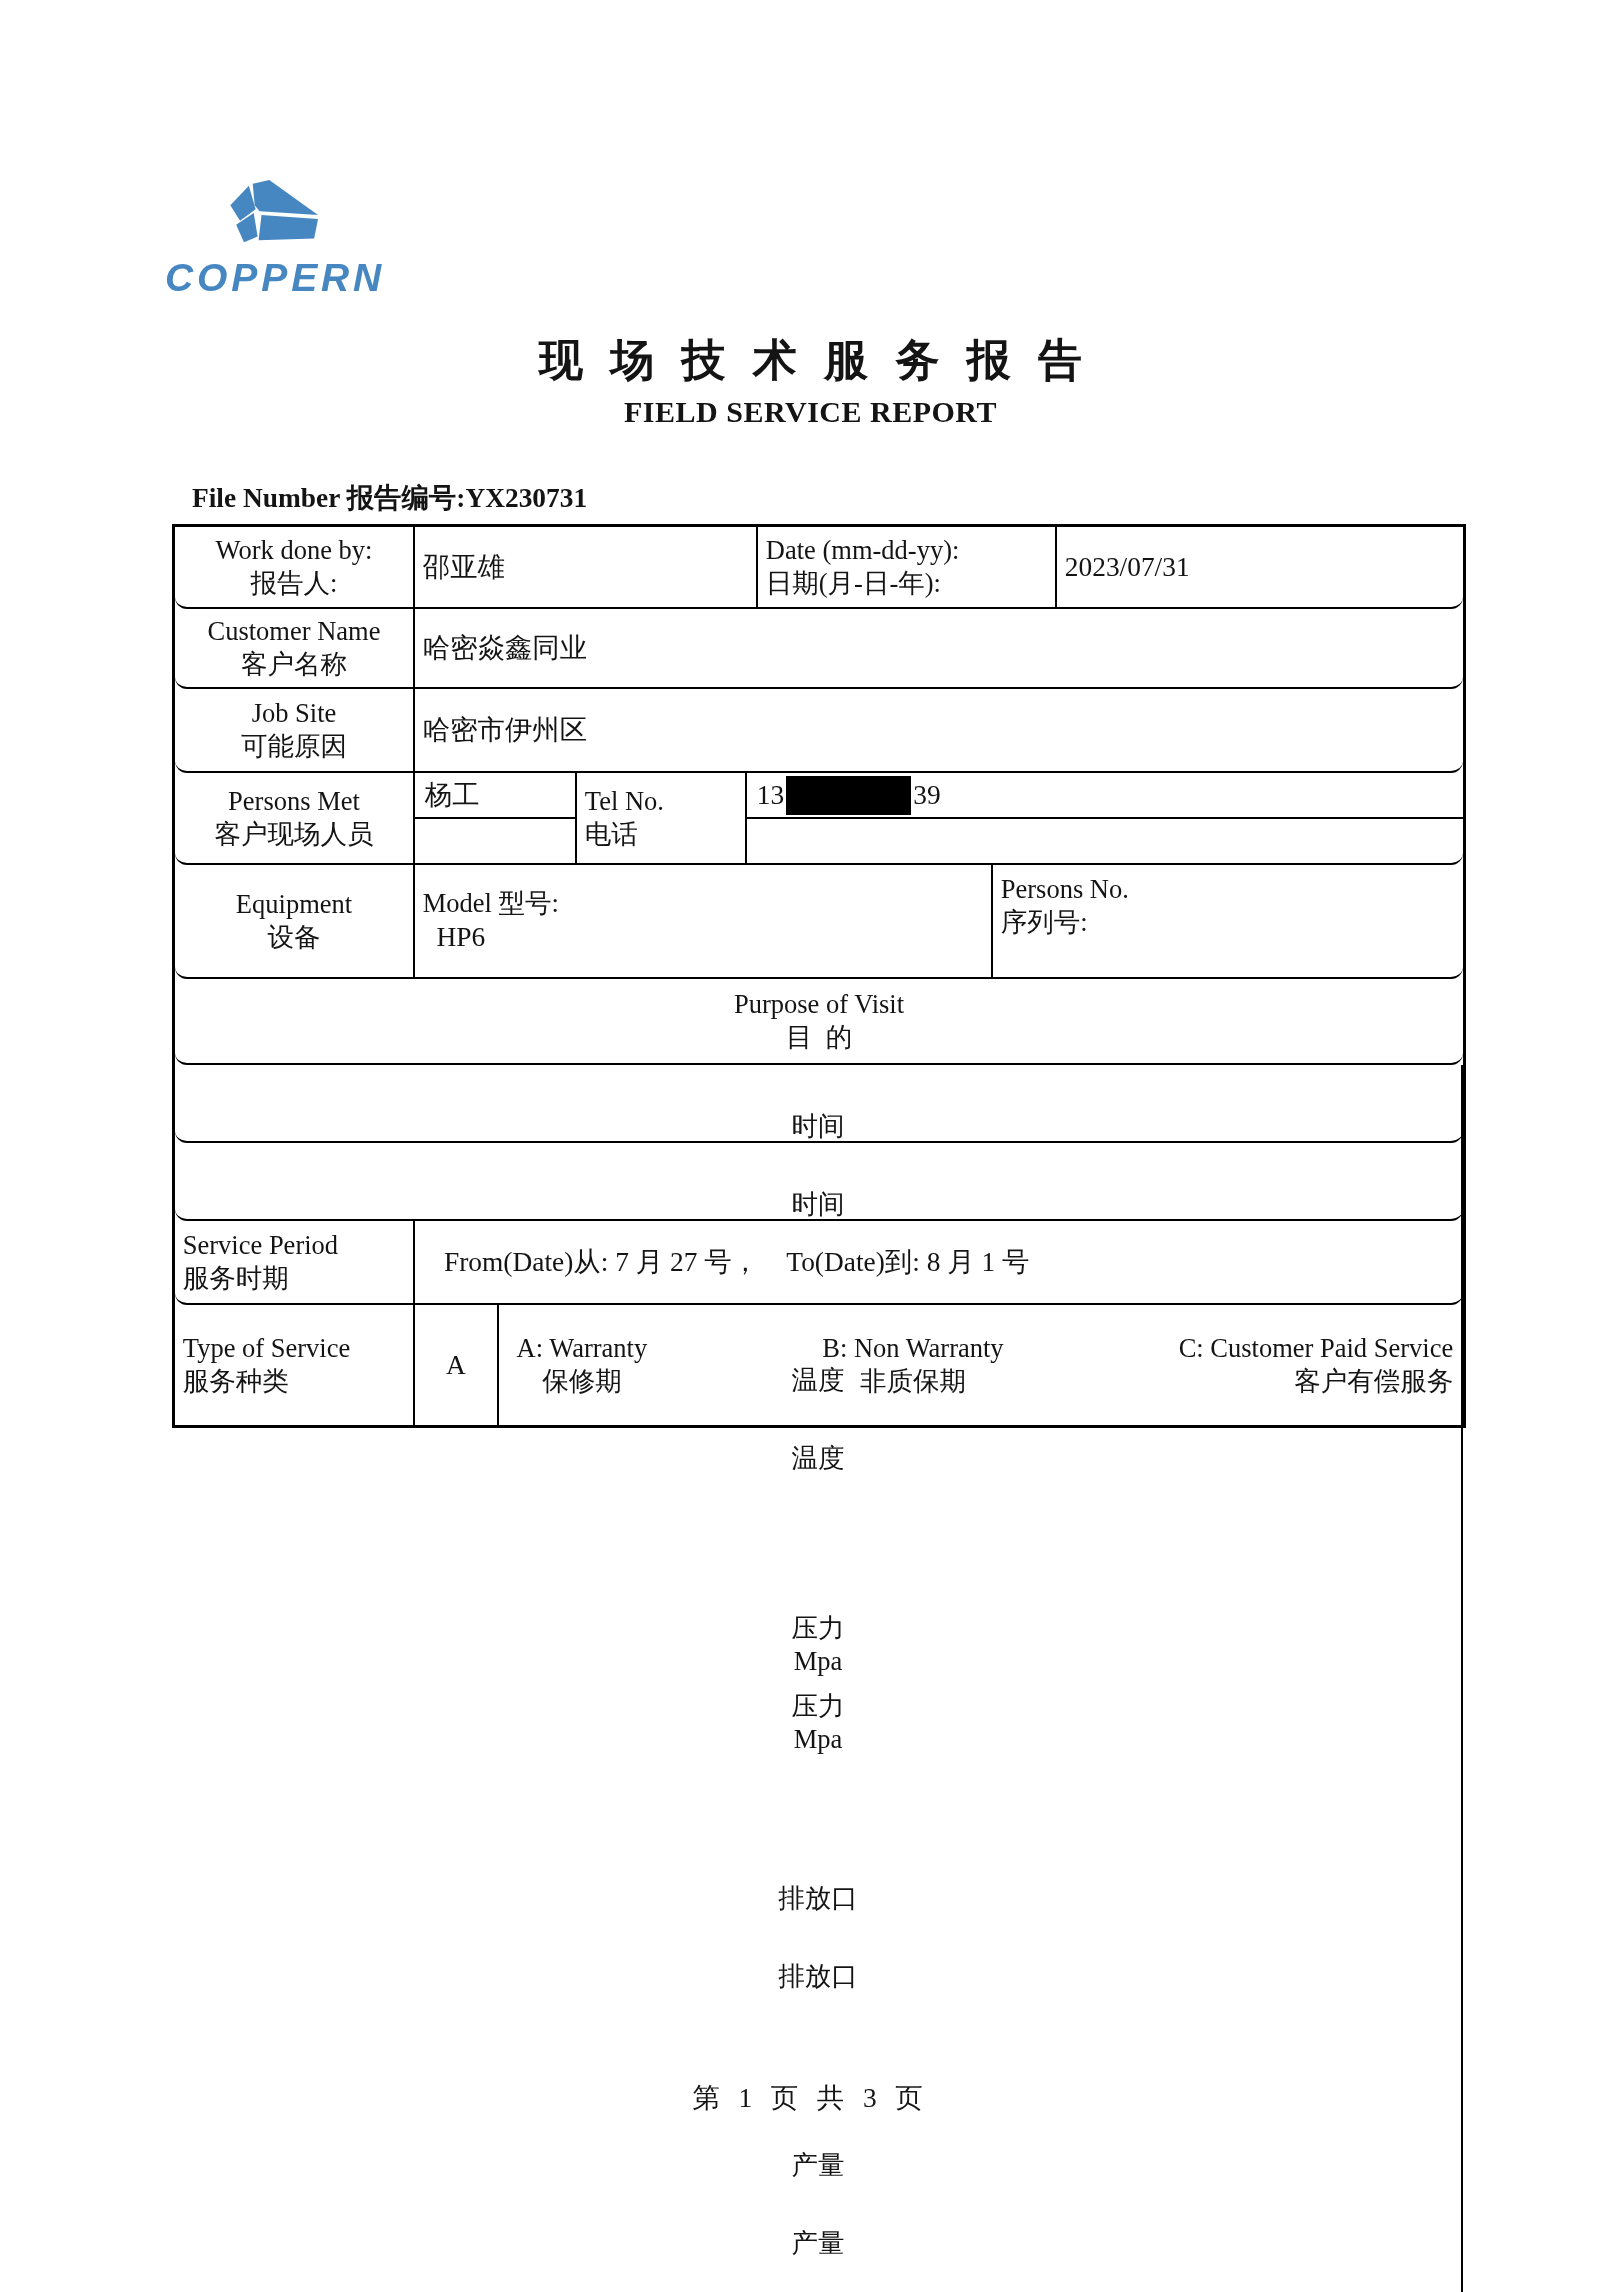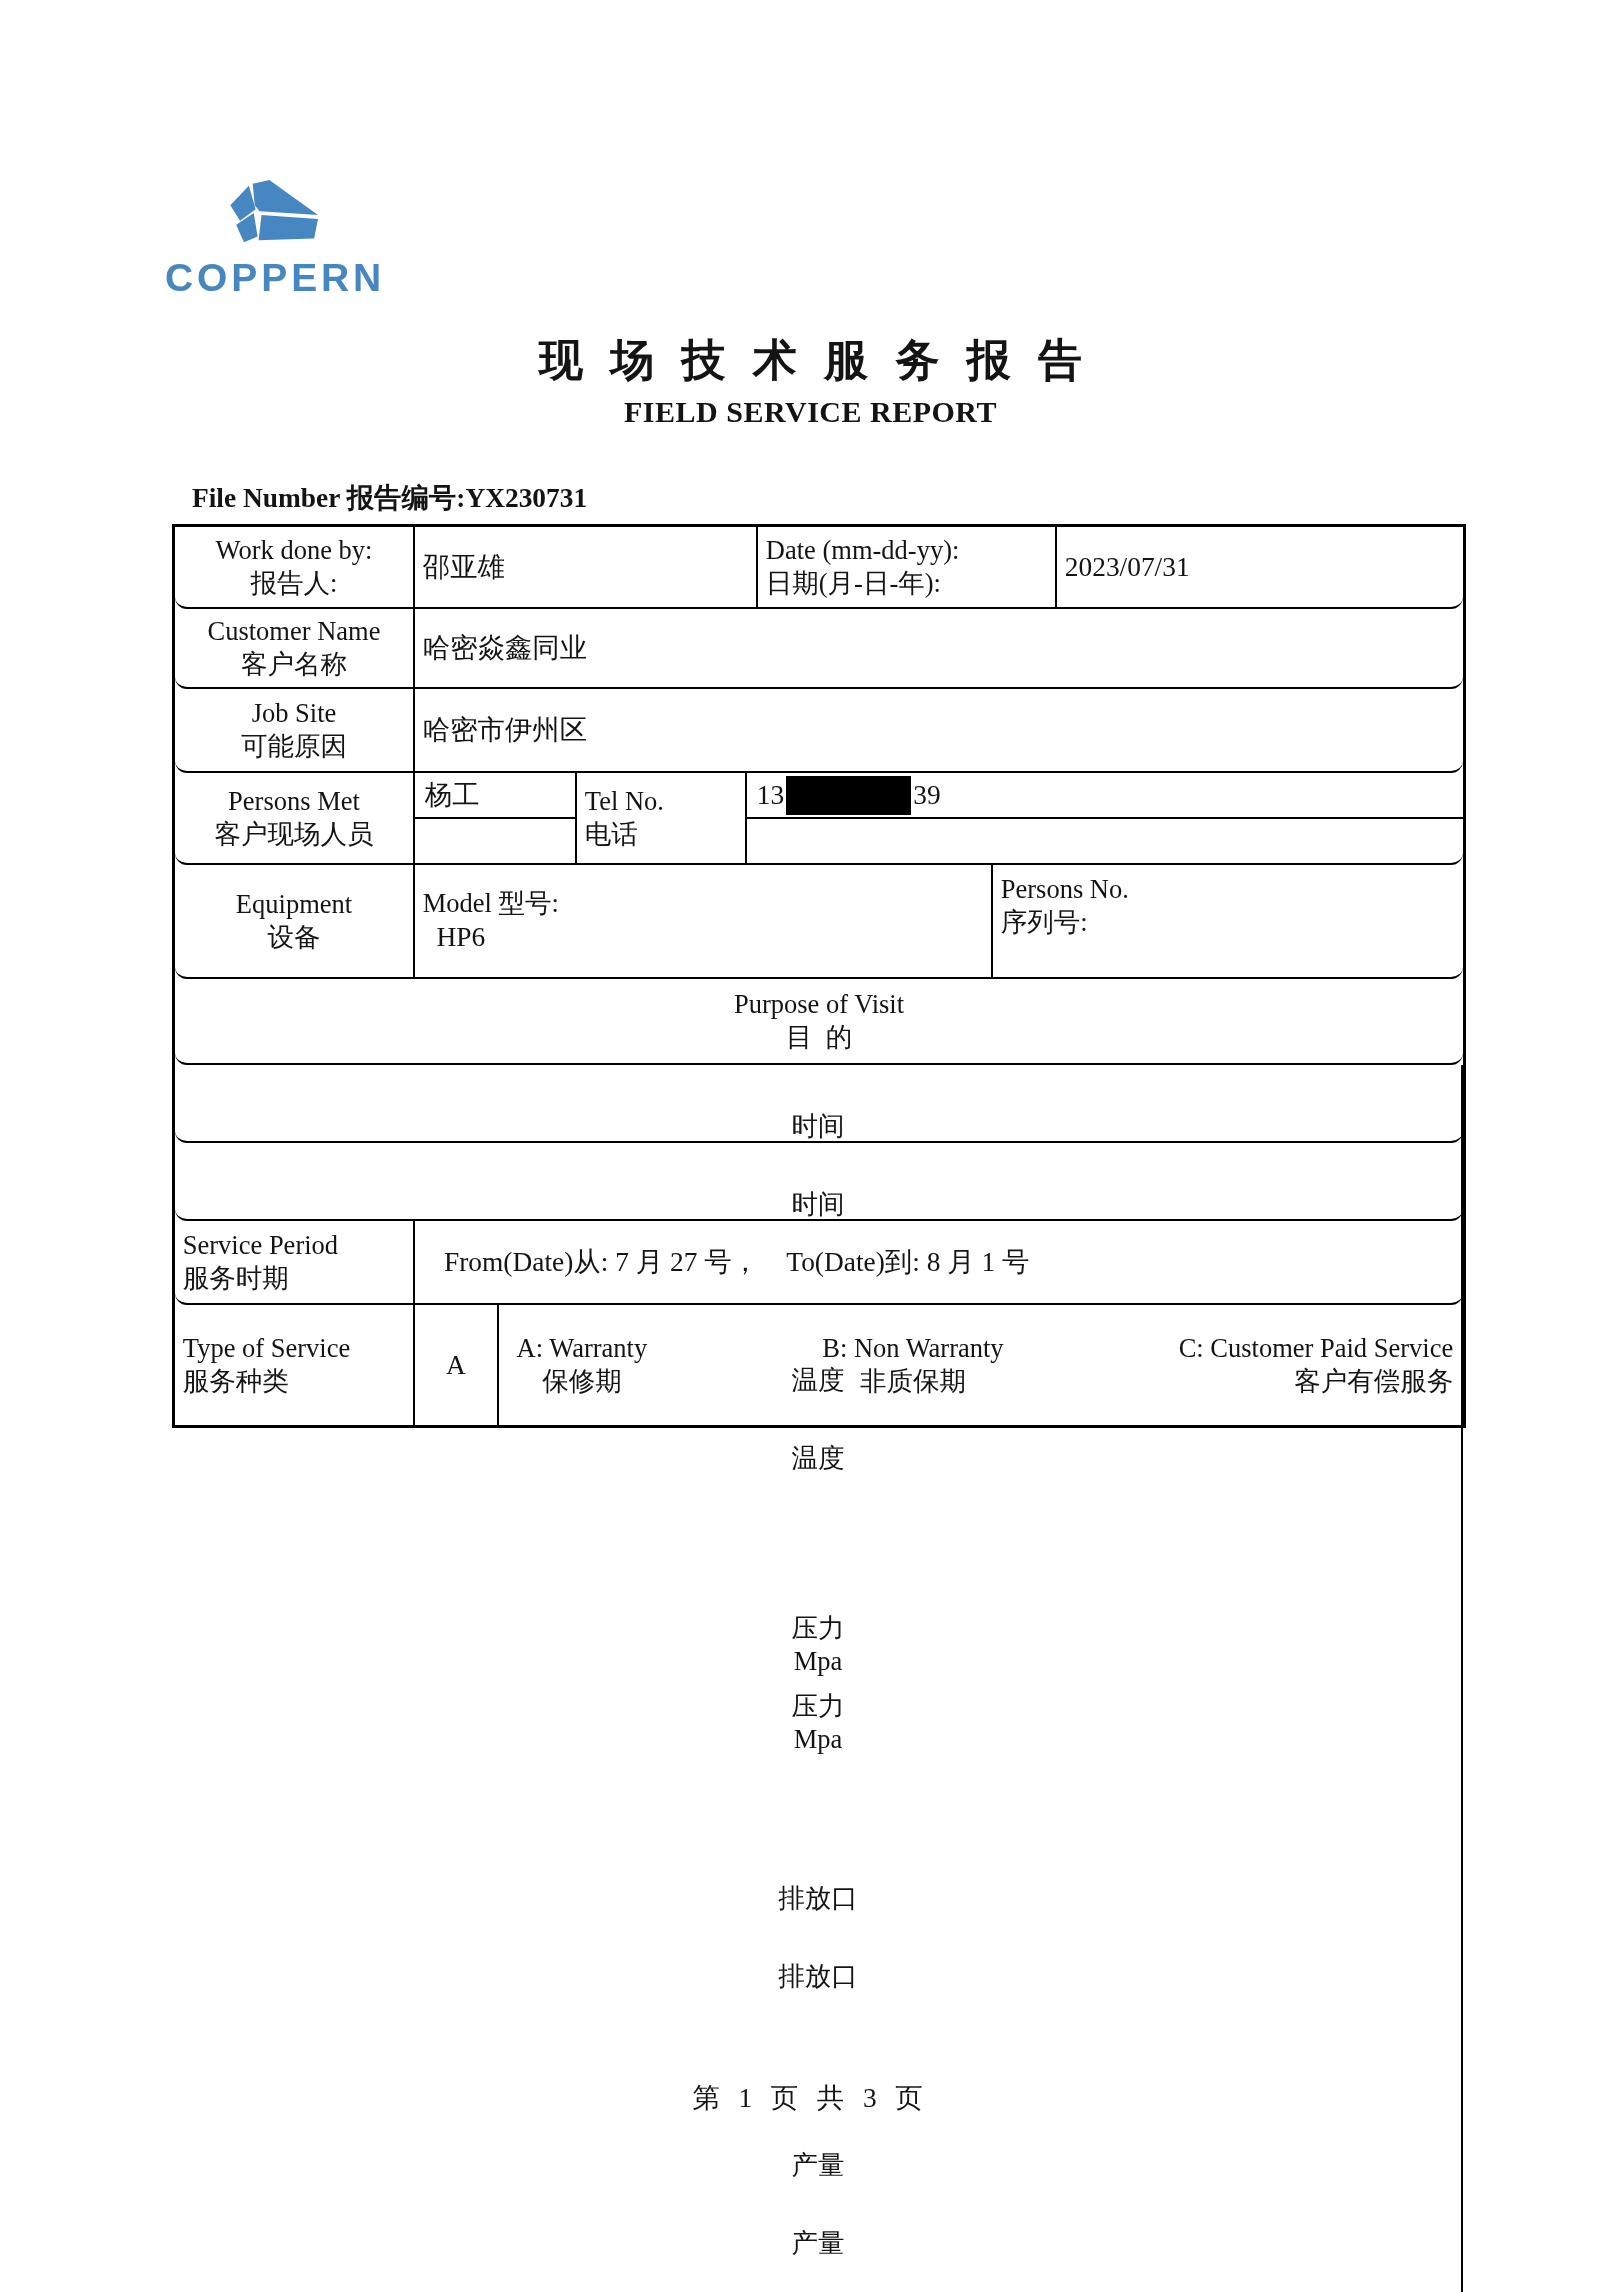--- a/index.html
+++ b/index.html
@@ -11,21 +11,21 @@
     position:relative;
   }
   .page { position:absolute; inset:0; background:#fff; }
 
   
   .logo-block { position:absolute; left:165px; top:178px; width:255px; }
   .gem { margin-left:57px; display:block; }
   .brand {
     font-family:"Liberation Sans", sans-serif;
     font-weight:bold; font-size:39px; letter-spacing:3.9px;
-    color:#4687c2; margin-top:2px;
+    color:#4687c2; margin-top:2px;font-style:italic;
   }
 
   
   .title-zh {
     position:absolute; left:0; right:0; top:331px;
     text-align:center; font-size:44px; font-weight:bold;
     letter-spacing:0.62em; text-indent:0.62em;
   }
   .title-en {
     position:absolute; left:0; right:0; top:395px;

